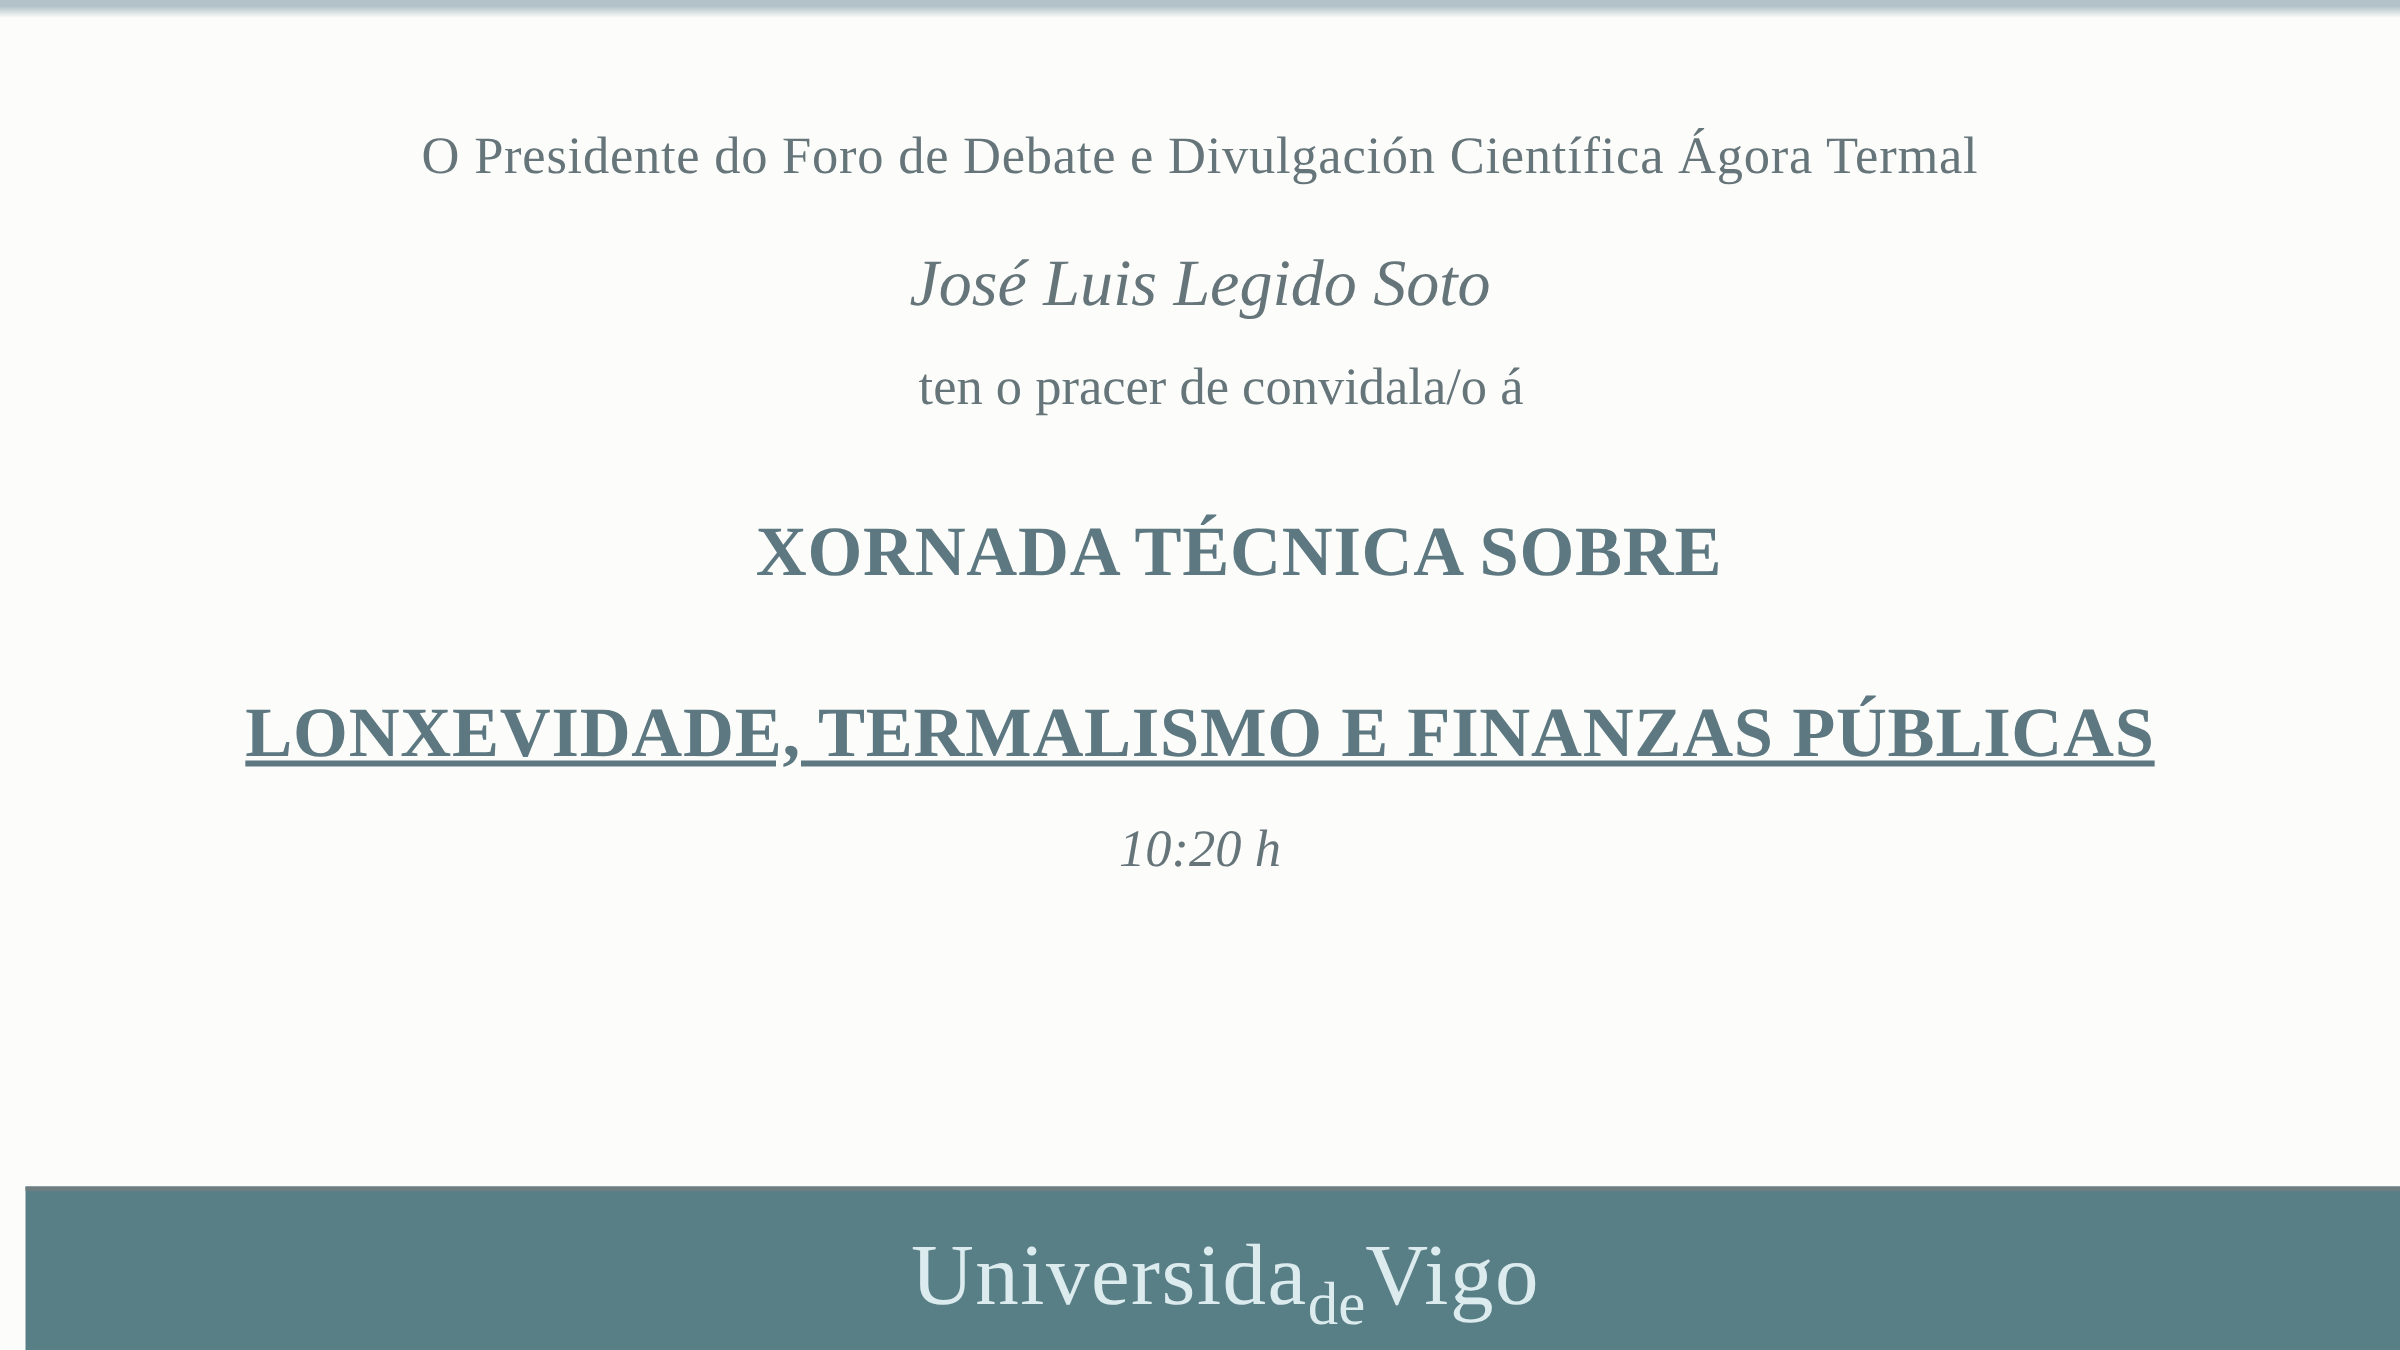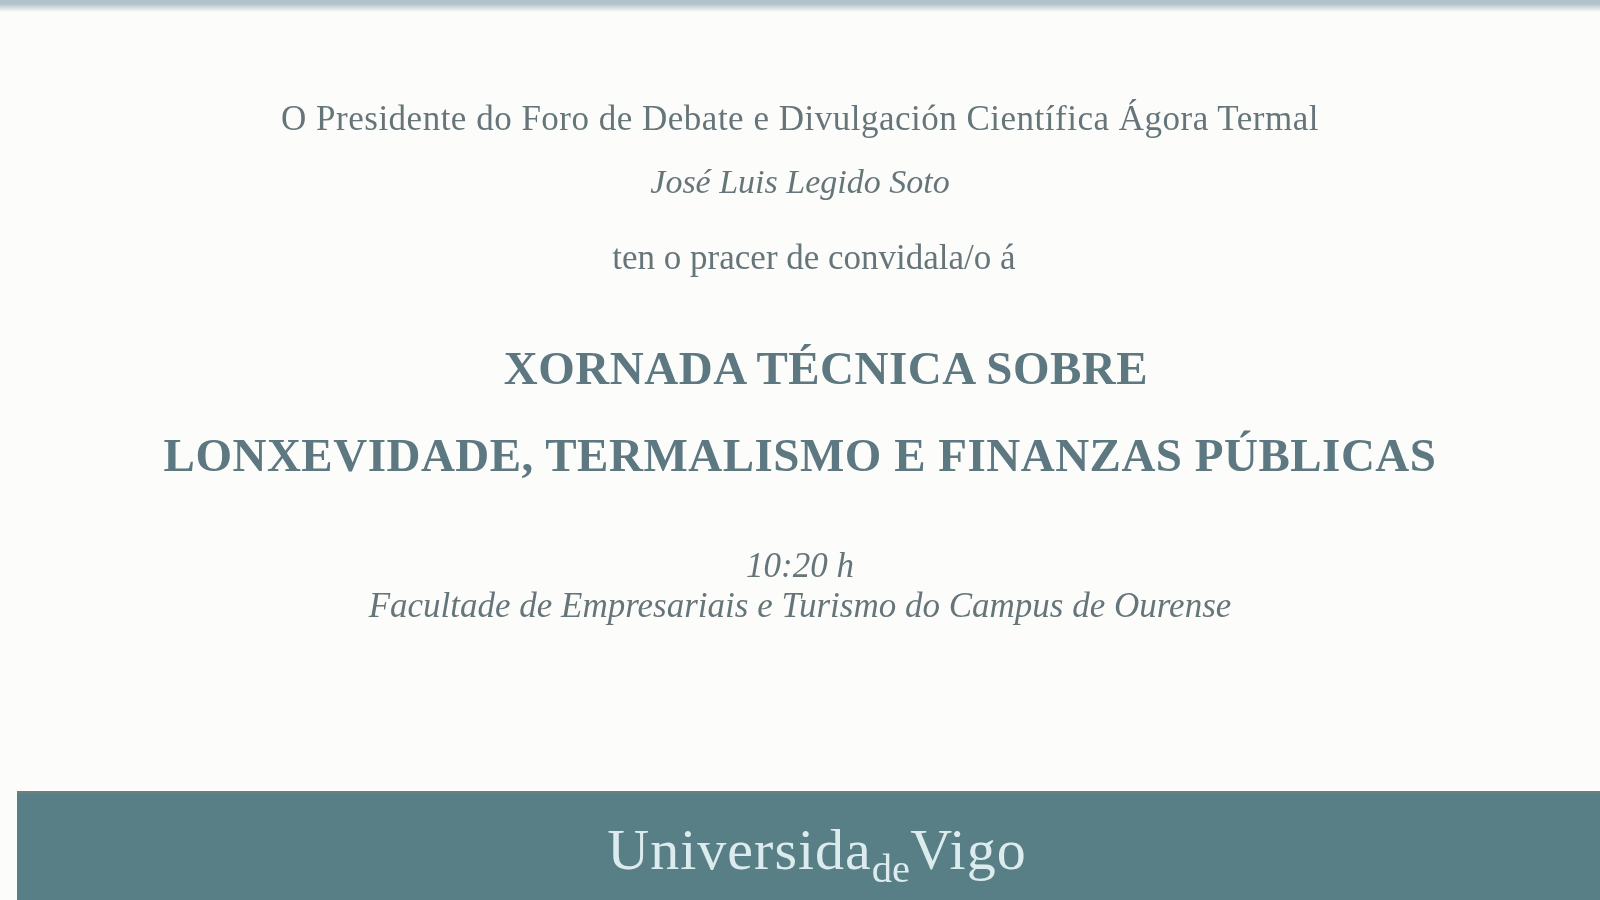--- a/index.html
+++ b/index.html
@@ -24,31 +24,31 @@
   }
   .top-rule{
     position:absolute;top:0;left:0;width:100%;height:12px;
     background:linear-gradient(to bottom, var(--top_bar) 0px, var(--top_bar) 4px, rgba(255,255,255,0) 12px);
   }
   .line{
     position:absolute;left:0;width:100%;
     text-align:center;
     color:var(--body_text);
   }
-  .host-line{top:99px;font-size:35px;letter-spacing:0.5px;}
-  .host-name{top:163px;font-size:34px;font-style:italic;}
+  .host-line{top:84px;font-size:35px;letter-spacing:0.5px;}
+  .host-name{top:163px;font-size:44px;font-style:italic;}
   .invite-line{top:238px;font-size:35px;padding-left:28px;}
   .event-title{
     color:var(--title_text);
     font-weight:bold;
     font-size:47px;
     letter-spacing:0.5px;
   }
   .event-title-1{top:341px;margin-left:26px;}
-  .event-title-2{top:428px;}
+  .event-title-2{top:462px;text-decoration:underline;}
   .when-where{
     position:absolute;top:546px;left:0;width:100%;
     text-align:center;
     font-style:italic;
     font-size:35px;
     line-height:40px;
     color:var(--body_text);
   }
   .footer-band{
     position:absolute;left:17px;bottom:0;width:100%;height:109px;
@@ -82,21 +82,20 @@
   <div class="line host-name">José Luis Legido Soto</div>
 
   <div class="line invite-line">ten o pracer de convidala/o á</div>
 
   <div class="line event-title event-title-1">XORNADA TÉCNICA SOBRE</div>
 
   <div class="line event-title event-title-2">LONXEVIDADE, TERMALISMO E FINANZAS PÚBLICAS</div>
 
   <div class="when-where">
     <div>10:20 h</div>
-    <div>Facultade de Empresariais e Turismo do Campus de Ourense</div>
   </div>
 
   <div class="footer-band">
     <div class="uvigo-logo">
       <span>Universida</span><span class="logo-de">de</span><span>Vigo</span>
     </div>
   </div>
 
 </div>
 

